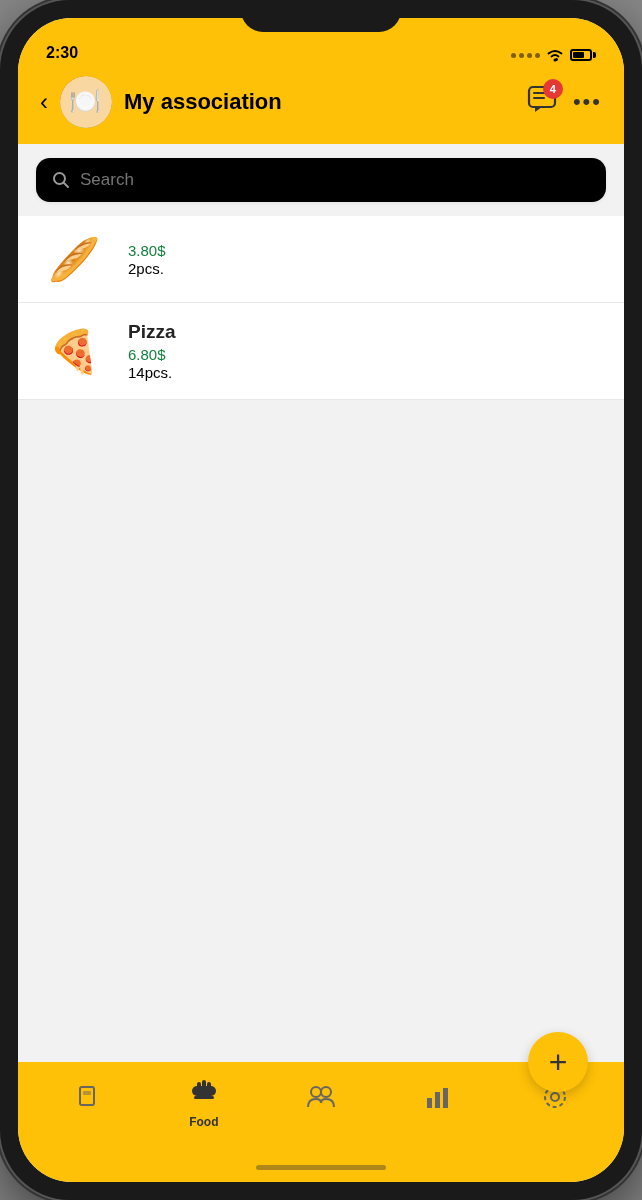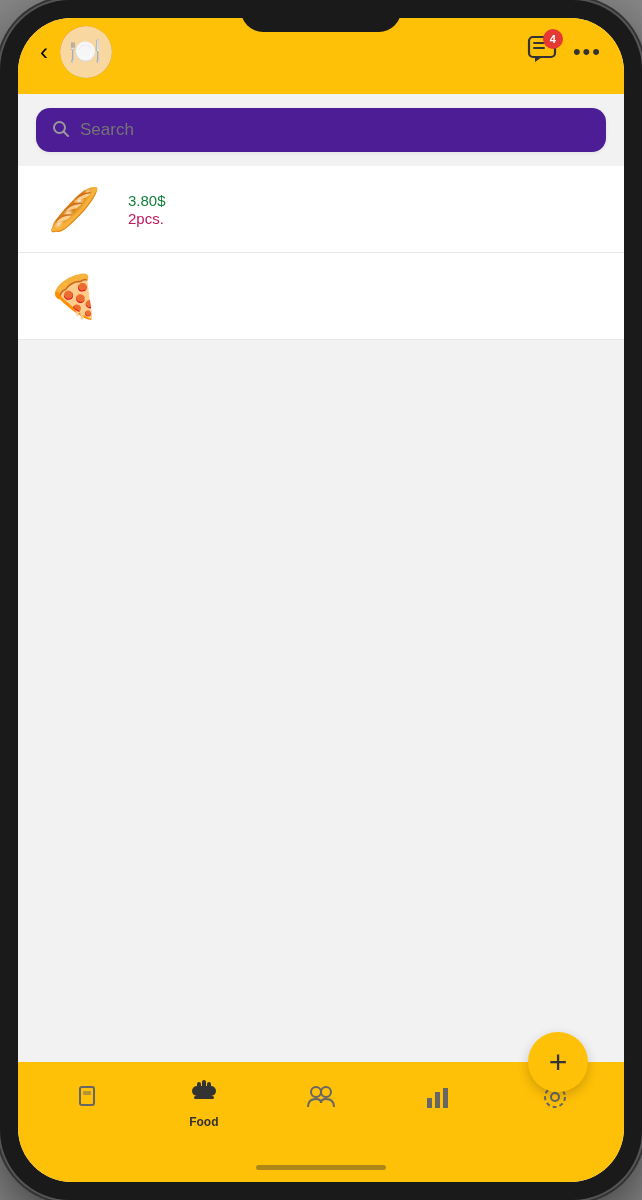--- a/index.html
+++ b/index.html
@@ -144,24 +144,24 @@
       cursor: pointer;
       letter-spacing: 2px;
     }
     
     .search-container {
       background: #f2f2f2;
       padding: 14px 18px;
       flex-shrink: 0;
     }
     .search-box {
-      background: #4c1d95;
+      background: #000000;
       border-radius: 14px;
       display: flex;
-      align-items: flex-start;
+      align-items: center;
       padding: 12px 16px;
       gap: 10px;
       box-shadow: 0 1px 4px rgba(0,0,0,0.07);
     }
     .search-input {
       border: none;
       background: transparent;
       font-size: 17px;
       color: #999;
       outline: none;
@@ -201,21 +201,21 @@
       color: #222;
       margin-bottom: 3px;
     }
     .product-price {
       font-size: 15px;
       color: #15803d;
       margin-bottom: 1px;
     }
     .product-qty {
       font-size: 15px;
-      color: #be185d;
+      color: #000000;
     }
     
     .fab {
       position: absolute;
       bottom: 90px;
       right: 36px;
       width: 60px;
       height: 60px;
       background: #FFC107;
       border-radius: 50%;
@@ -295,31 +295,57 @@
       border-radius: 0 2px 2px 0;
     }
   </style>
 </head>
 <body>
 
 <div class="phone-frame">
   <div class="notch"></div>
   <div class="phone-screen">
 
+    <div class="status-bar">
+      <span class="status-time">2:30</span>
+      <div class="status-icons">
+        <div class="status-dots">
+          <div class="status-dot"></div>
+          <div class="status-dot"></div>
+          <div class="status-dot"></div>
+          <div class="status-dot"></div>
+        </div>
+
+        <svg width="18" height="14" viewBox="0 0 18 14">
+          <path d="M9 11.5 a1.5 1.5 0 1 1 0 .001" fill="#000"></path>
+          <path d="M5.5 8.5 Q9 5.5 12.5 8.5" stroke="#000" stroke-width="1.8" fill="none" stroke-linecap="round"></path>
+          <path d="M2.5 5.5 Q9 0.5 15.5 5.5" stroke="#000" stroke-width="1.8" fill="none" stroke-linecap="round"></path>
+          <circle cx="9" cy="12" r="1.5" fill="#000"></circle>
+        </svg>
+
+        <div class="battery">
+          <div class="battery-body">
+            <div class="battery-fill"></div>
+          </div>
+          <div class="battery-tip"></div>
+        </div>
+      </div>
+    </div>
 
     <div class="header">
       <div class="header-left">
         <span class="back-arrow">‹</span>
         <div class="avatar">
 
           <svg width="52" height="52" viewBox="0 0 52 52">
             <circle cx="26" cy="26" r="26" fill="#f8d7a0"></circle>
             <text x="26" y="34" text-anchor="middle" font-size="26">🍽️</text>
           </svg>
         </div>
+        <span class="header-title">My association</span>
       </div>
       <div class="header-right">
         <div class="notification-btn">
           <span class="notif-icon">
             
             <svg width="30" height="28" viewBox="0 0 30 28">
               <rect x="2" y="2" width="26" height="20" rx="4" ry="4" fill="none" stroke="#333" stroke-width="2.2"></rect>
               <line x1="7" y1="8" x2="23" y2="8" stroke="#333" stroke-width="2" stroke-linecap="round"></line>
               <line x1="7" y1="13" x2="17" y2="13" stroke="#333" stroke-width="2" stroke-linecap="round"></line>
               <polyline points="8,22 8,27 15,22" fill="#333"></polyline>
@@ -347,20 +373,25 @@
         <div class="product-item">
           <div class="product-emoji">🥖</div>
           <div class="product-info">
             <div class="product-price">3.80$</div>
             <div class="product-qty">2pcs.</div>
           </div>
         </div>
 
         <div class="product-item">
           <div class="product-emoji">🍕</div>
+          <div class="product-info">
+            <div class="product-name">Pizza</div>
+            <div class="product-price">6.80$</div>
+            <div class="product-qty">14pcs.</div>
+          </div>
         </div>
 
       </div>
     </div>
 
     <div class="fab">+</div>
 
     <div class="bottom-nav">
 
       <div class="nav-item">

